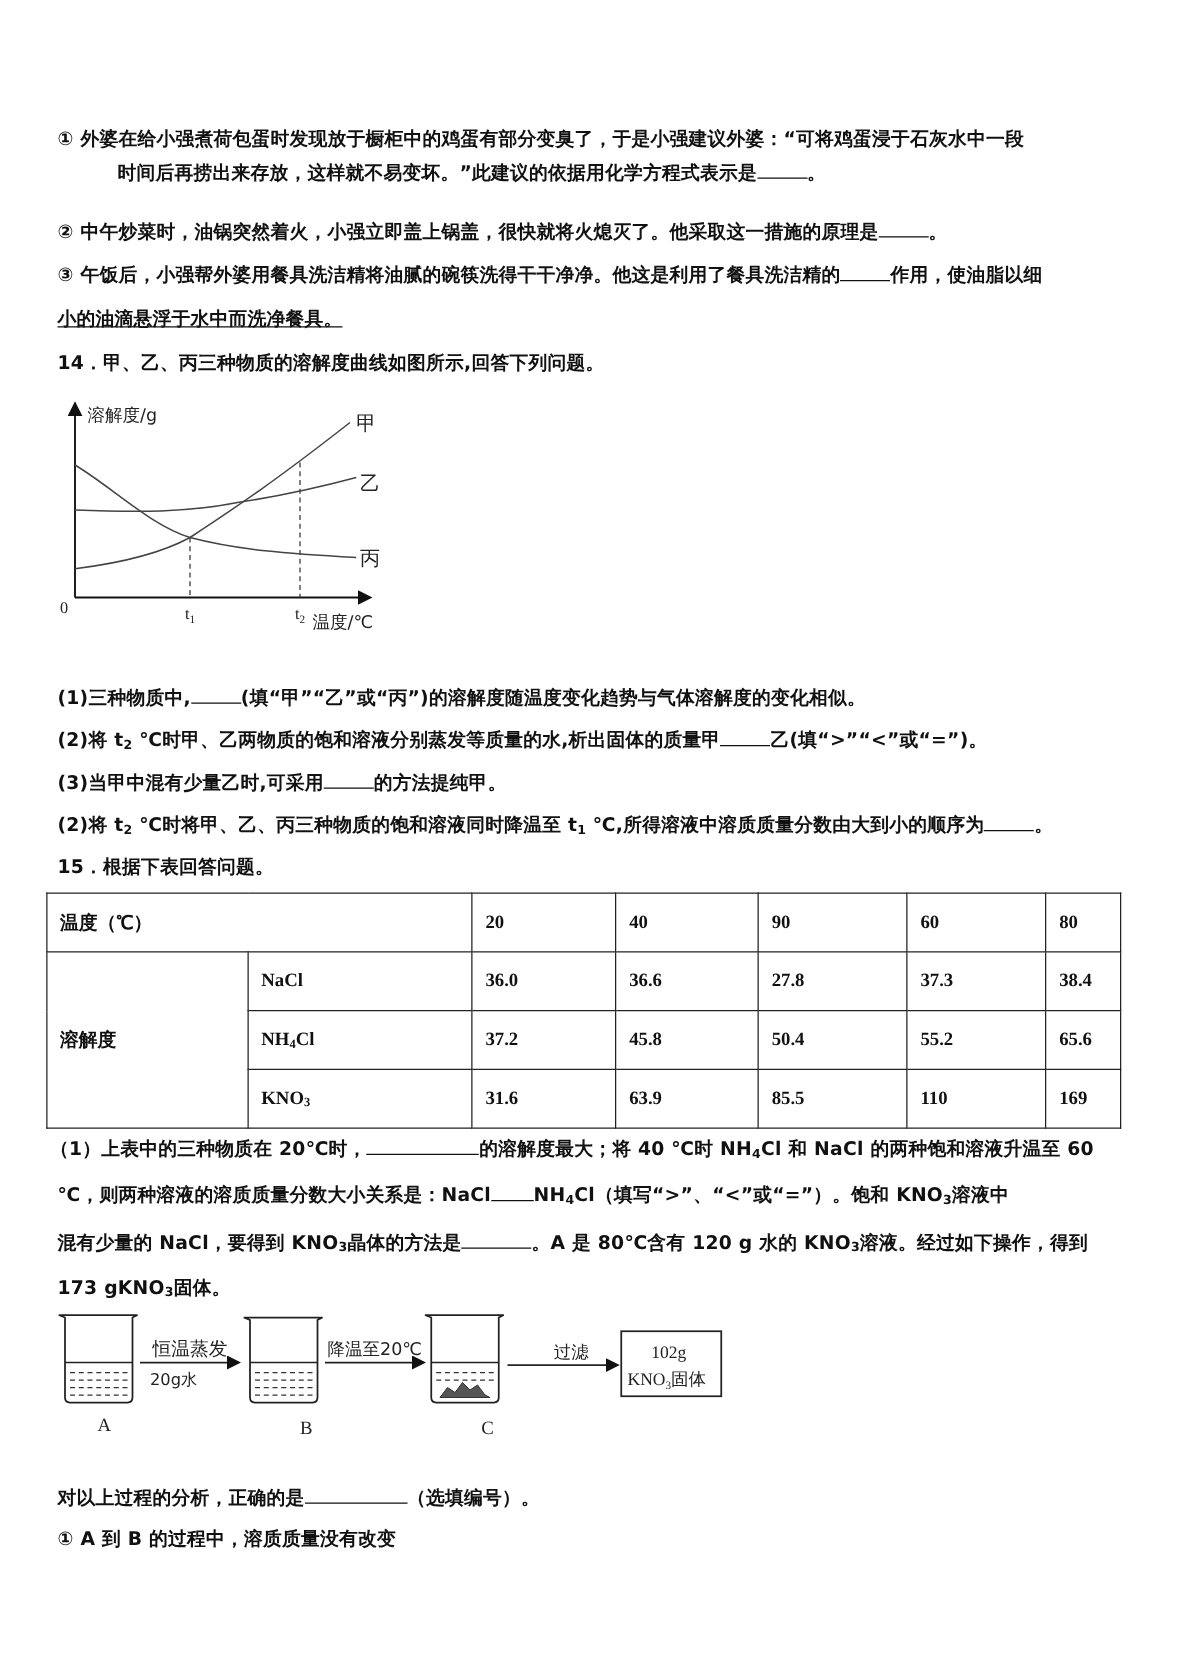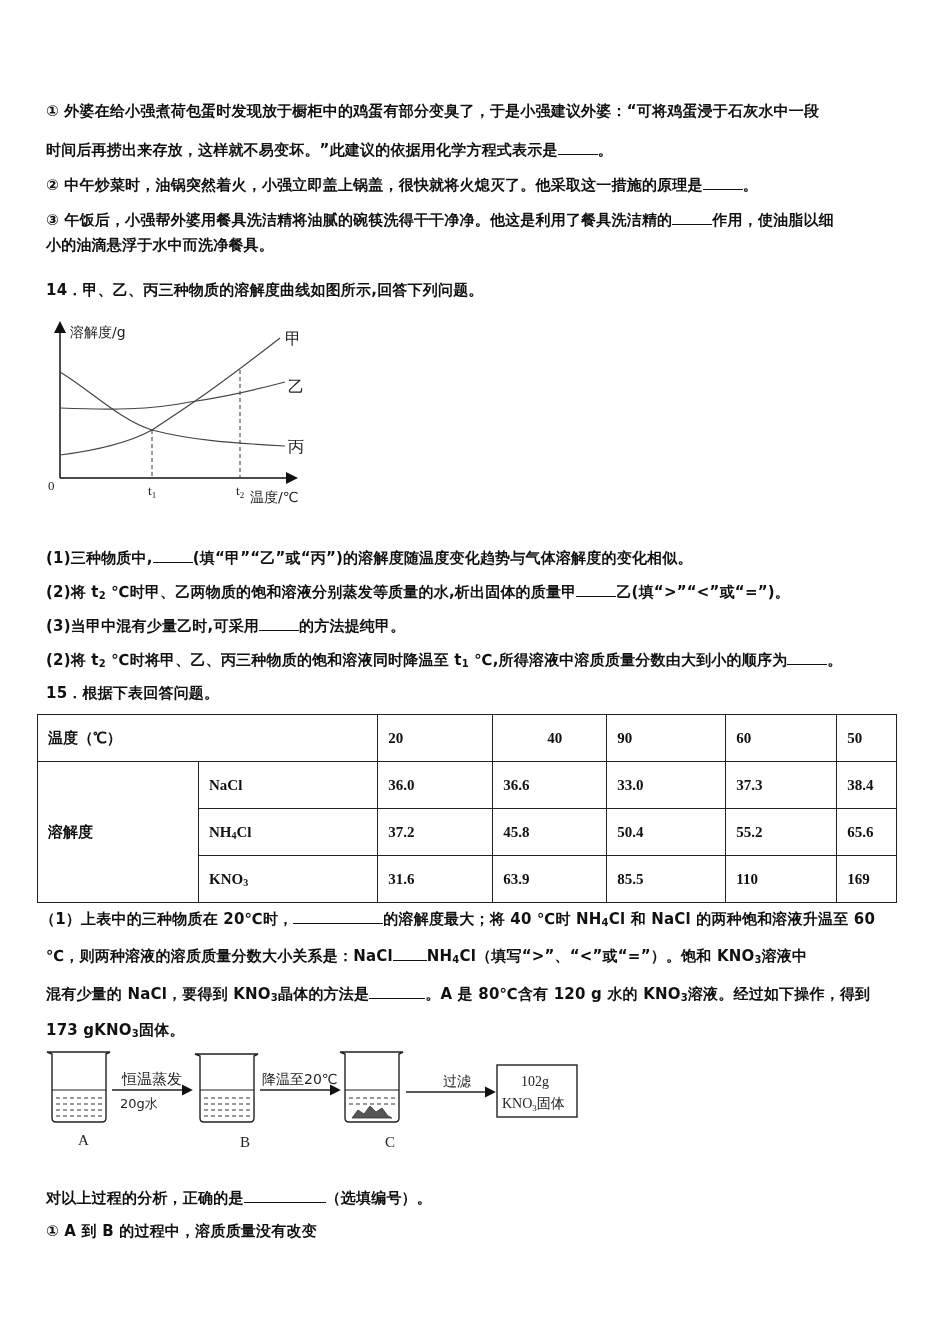--- a/index.html
+++ b/index.html
@@ -14,24 +14,24 @@
   table.sol td { border: 1.5px solid #222; height: 46px; padding: 0 0 0 10px; vertical-align: middle; }
   .chart { position: absolute; left: 40px; top: 310px; }
   .flow { position: absolute; left: 40px; top: 1040px; }
   .lbl { font-family: "DejaVu Sans", sans-serif; font-size: 14px; fill: #222; }
   .lbls { font-family: "Liberation Serif", serif; font-size: 13px; fill: #222; }
 </style>
 </head>
 <body>
 
 <div class="line" style="top:102px;">① 外婆在给小强煮荷包蛋时发现放于橱柜中的鸡蛋有部分变臭了，于是小强建议外婆：“可将鸡蛋浸于石灰水中一段</div>
-<div class="line" style="top:140px;"><span>时间后再捞出来存放，这样就不易变坏。”此建议的依据用化学方程式表示是</span><span class="blank b40"></span><span>。</span></div>
+<div class="line" style="top:128px;margin-left:48px;"><span>时间后再捞出来存放，这样就不易变坏。”此建议的依据用化学方程式表示是</span><span class="blank b40"></span><span>。</span></div>
 <div class="line" style="top:175px;"><span>② 中午炒菜时，油锅突然着火，小强立即盖上锅盖，很快就将火熄灭了。他采取这一措施的原理是</span><span class="blank b40"></span><span>。</span></div>
 <div class="line" style="top:210px;"><span>③ 午饭后，小强帮外婆用餐具洗洁精将油腻的碗筷洗得干干净净。他这是利用了餐具洗洁精的</span><span class="blank b40"></span><span>作用，使油脂以细</span></div>
-<div class="line" style="top:236px;">小的油滴悬浮于水中而洗净餐具。</div>
+<div class="line" style="top:246px;text-decoration:underline;">小的油滴悬浮于水中而洗净餐具。</div>
 
 <div class="line" style="top:281px;">14．甲、乙、丙三种物质的溶解度曲线如图所示,回答下列问题。</div>
 
 <svg class="chart" width="290" height="210" viewBox="0 0 290 210">
   <defs>
     <marker id="arr" markerWidth="8" markerHeight="8" refX="6" refY="4" orient="auto">
       <path d="M0,0 L8,4 L0,8 Z" fill="#111"></path>
     </marker>
   </defs>
   <line x1="20" y1="168" x2="20" y2="14" stroke="#111" stroke-width="1.5" marker-end="url(#arr)"></line>
@@ -60,31 +60,31 @@
 <div class="line" style="top:616px;"><span>(3)当甲中混有少量乙时,可采用</span><span class="blank b40"></span><span>的方法提纯甲。</span></div>
 <div class="line" style="top:650px;"><span>(2)将 t</span><sub>2</sub><span> ℃时将甲、乙、丙三种物质的饱和溶液同时降温至 t</span><sub>1</sub><span> ℃,所得溶液中溶质质量分数由大到小的顺序为</span><span class="blank b40"></span><span>。</span></div>
 
 <div class="line" style="top:684px;">15．根据下表回答问题。</div>
 
 <table class="sol">
   <tbody>
       <tr>
     <td colspan="2" style="width:262px;margin-top:12px;">温度（℃）</td>
     <td style="width:104px;">20</td>
-    <td style="width:103px;text-align:center;">40</td>
+    <td style="width:103px;">40</td>
     <td style="width:108px;">90</td>
     <td style="width:100px;">60</td>
-    <td>50</td>
+    <td>80</td>
   </tr>
   <tr>
     <td rowspan="3" style="width:150px;">溶解度</td>
     <td>NaCl</td>
     <td>36.0</td>
     <td>36.6</td>
-    <td>33.0</td>
+    <td>27.8</td>
     <td>37.3</td>
     <td>38.4</td>
   </tr>
   <tr>
     <td><span>NH</span><sub>4</sub><span>Cl</span></td>
     <td>37.2</td>
     <td>45.8</td>
     <td>50.4</td>
     <td>55.2</td>
     <td>65.6</td>

